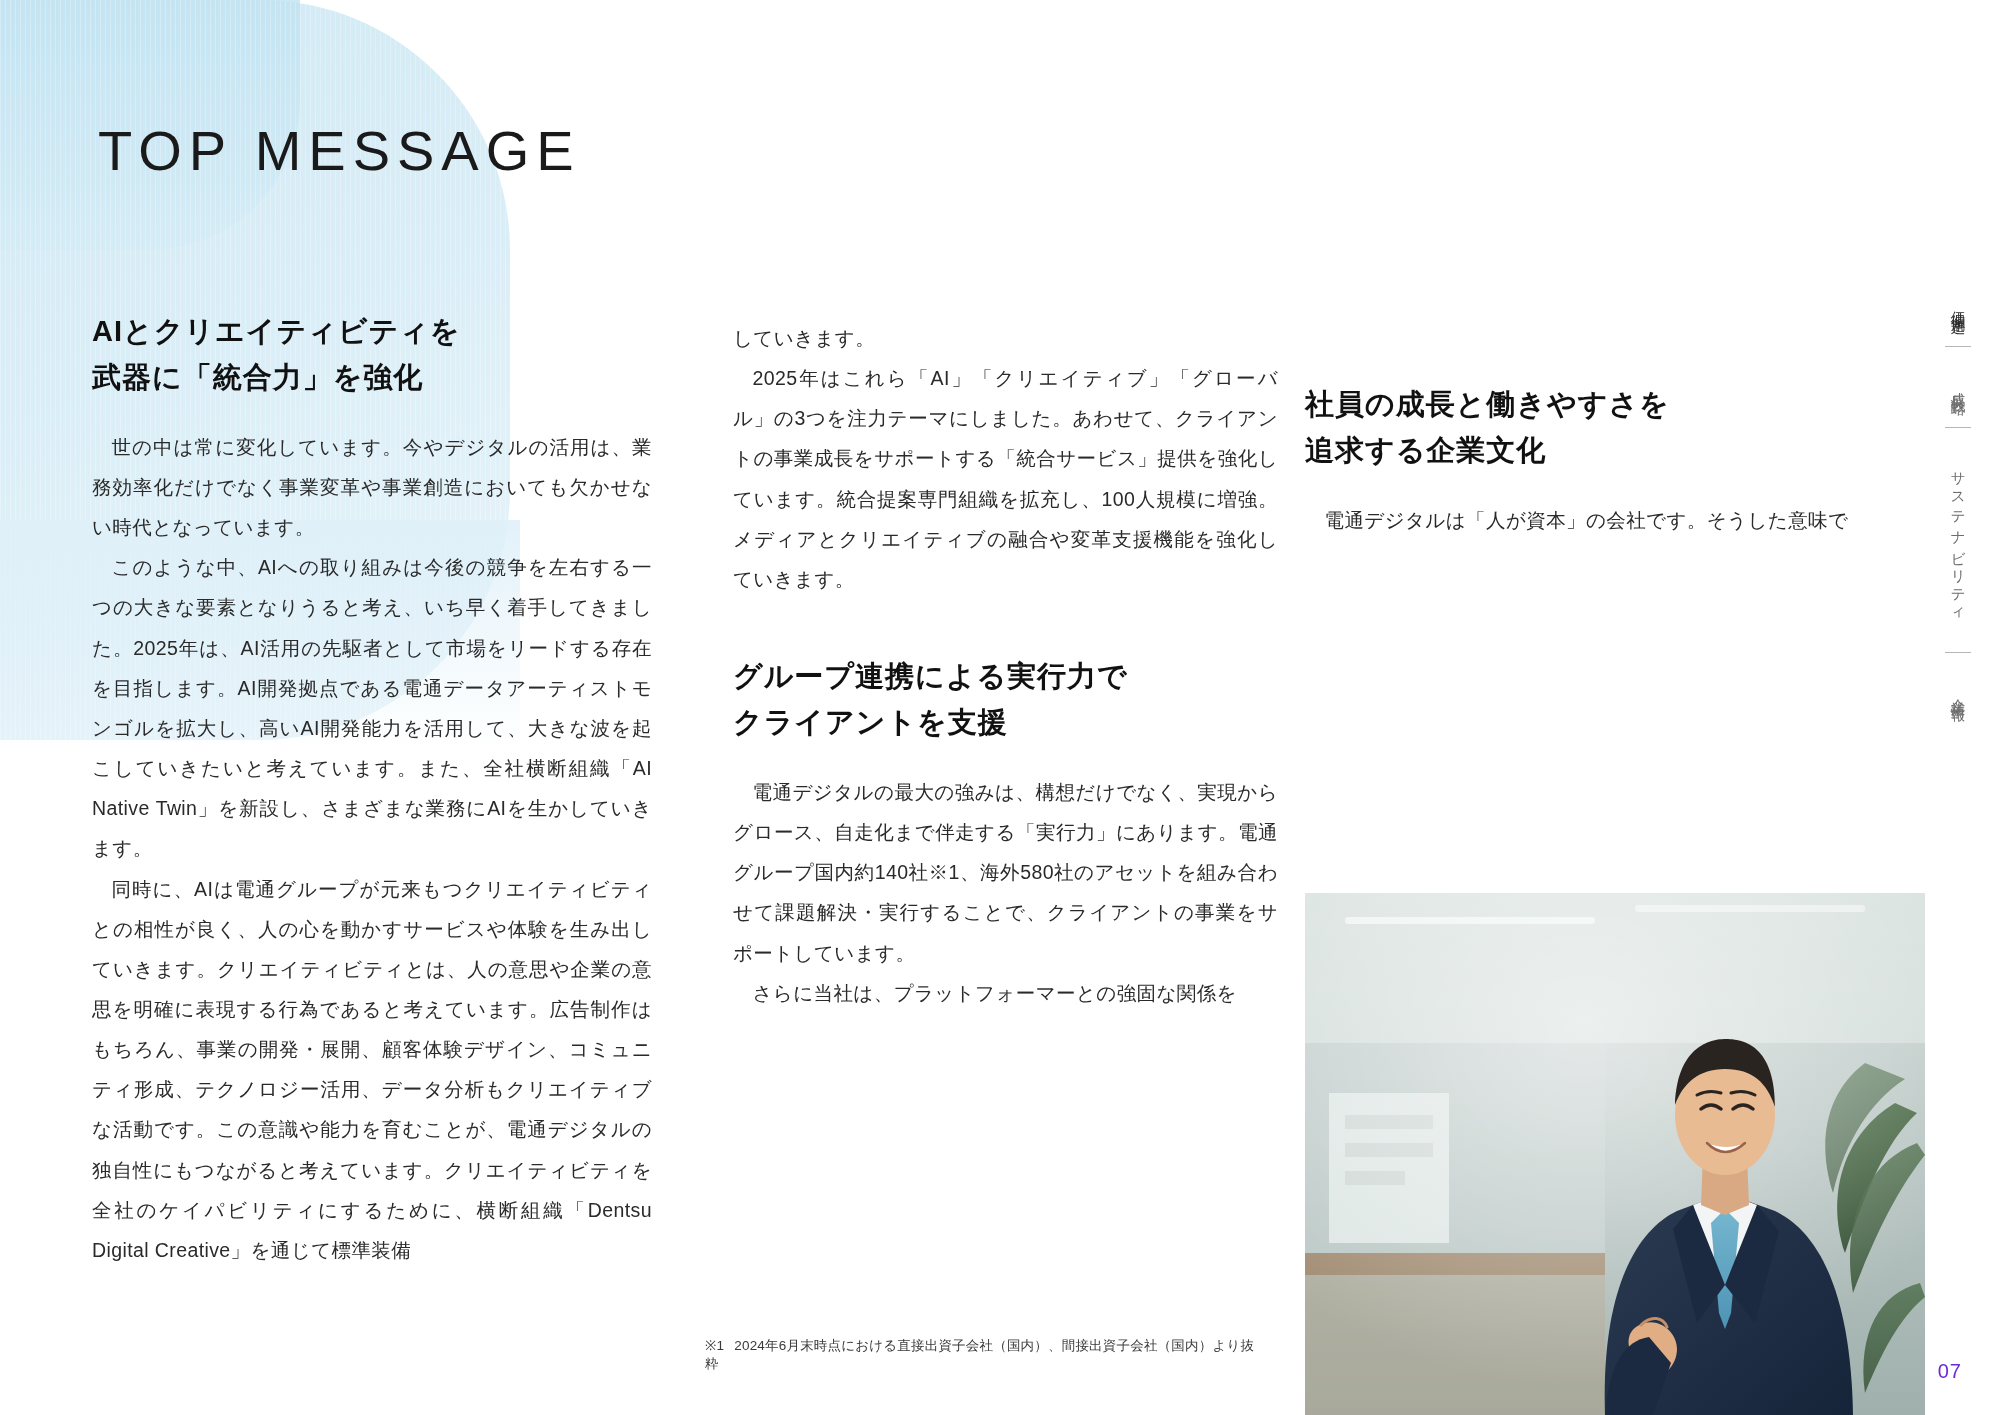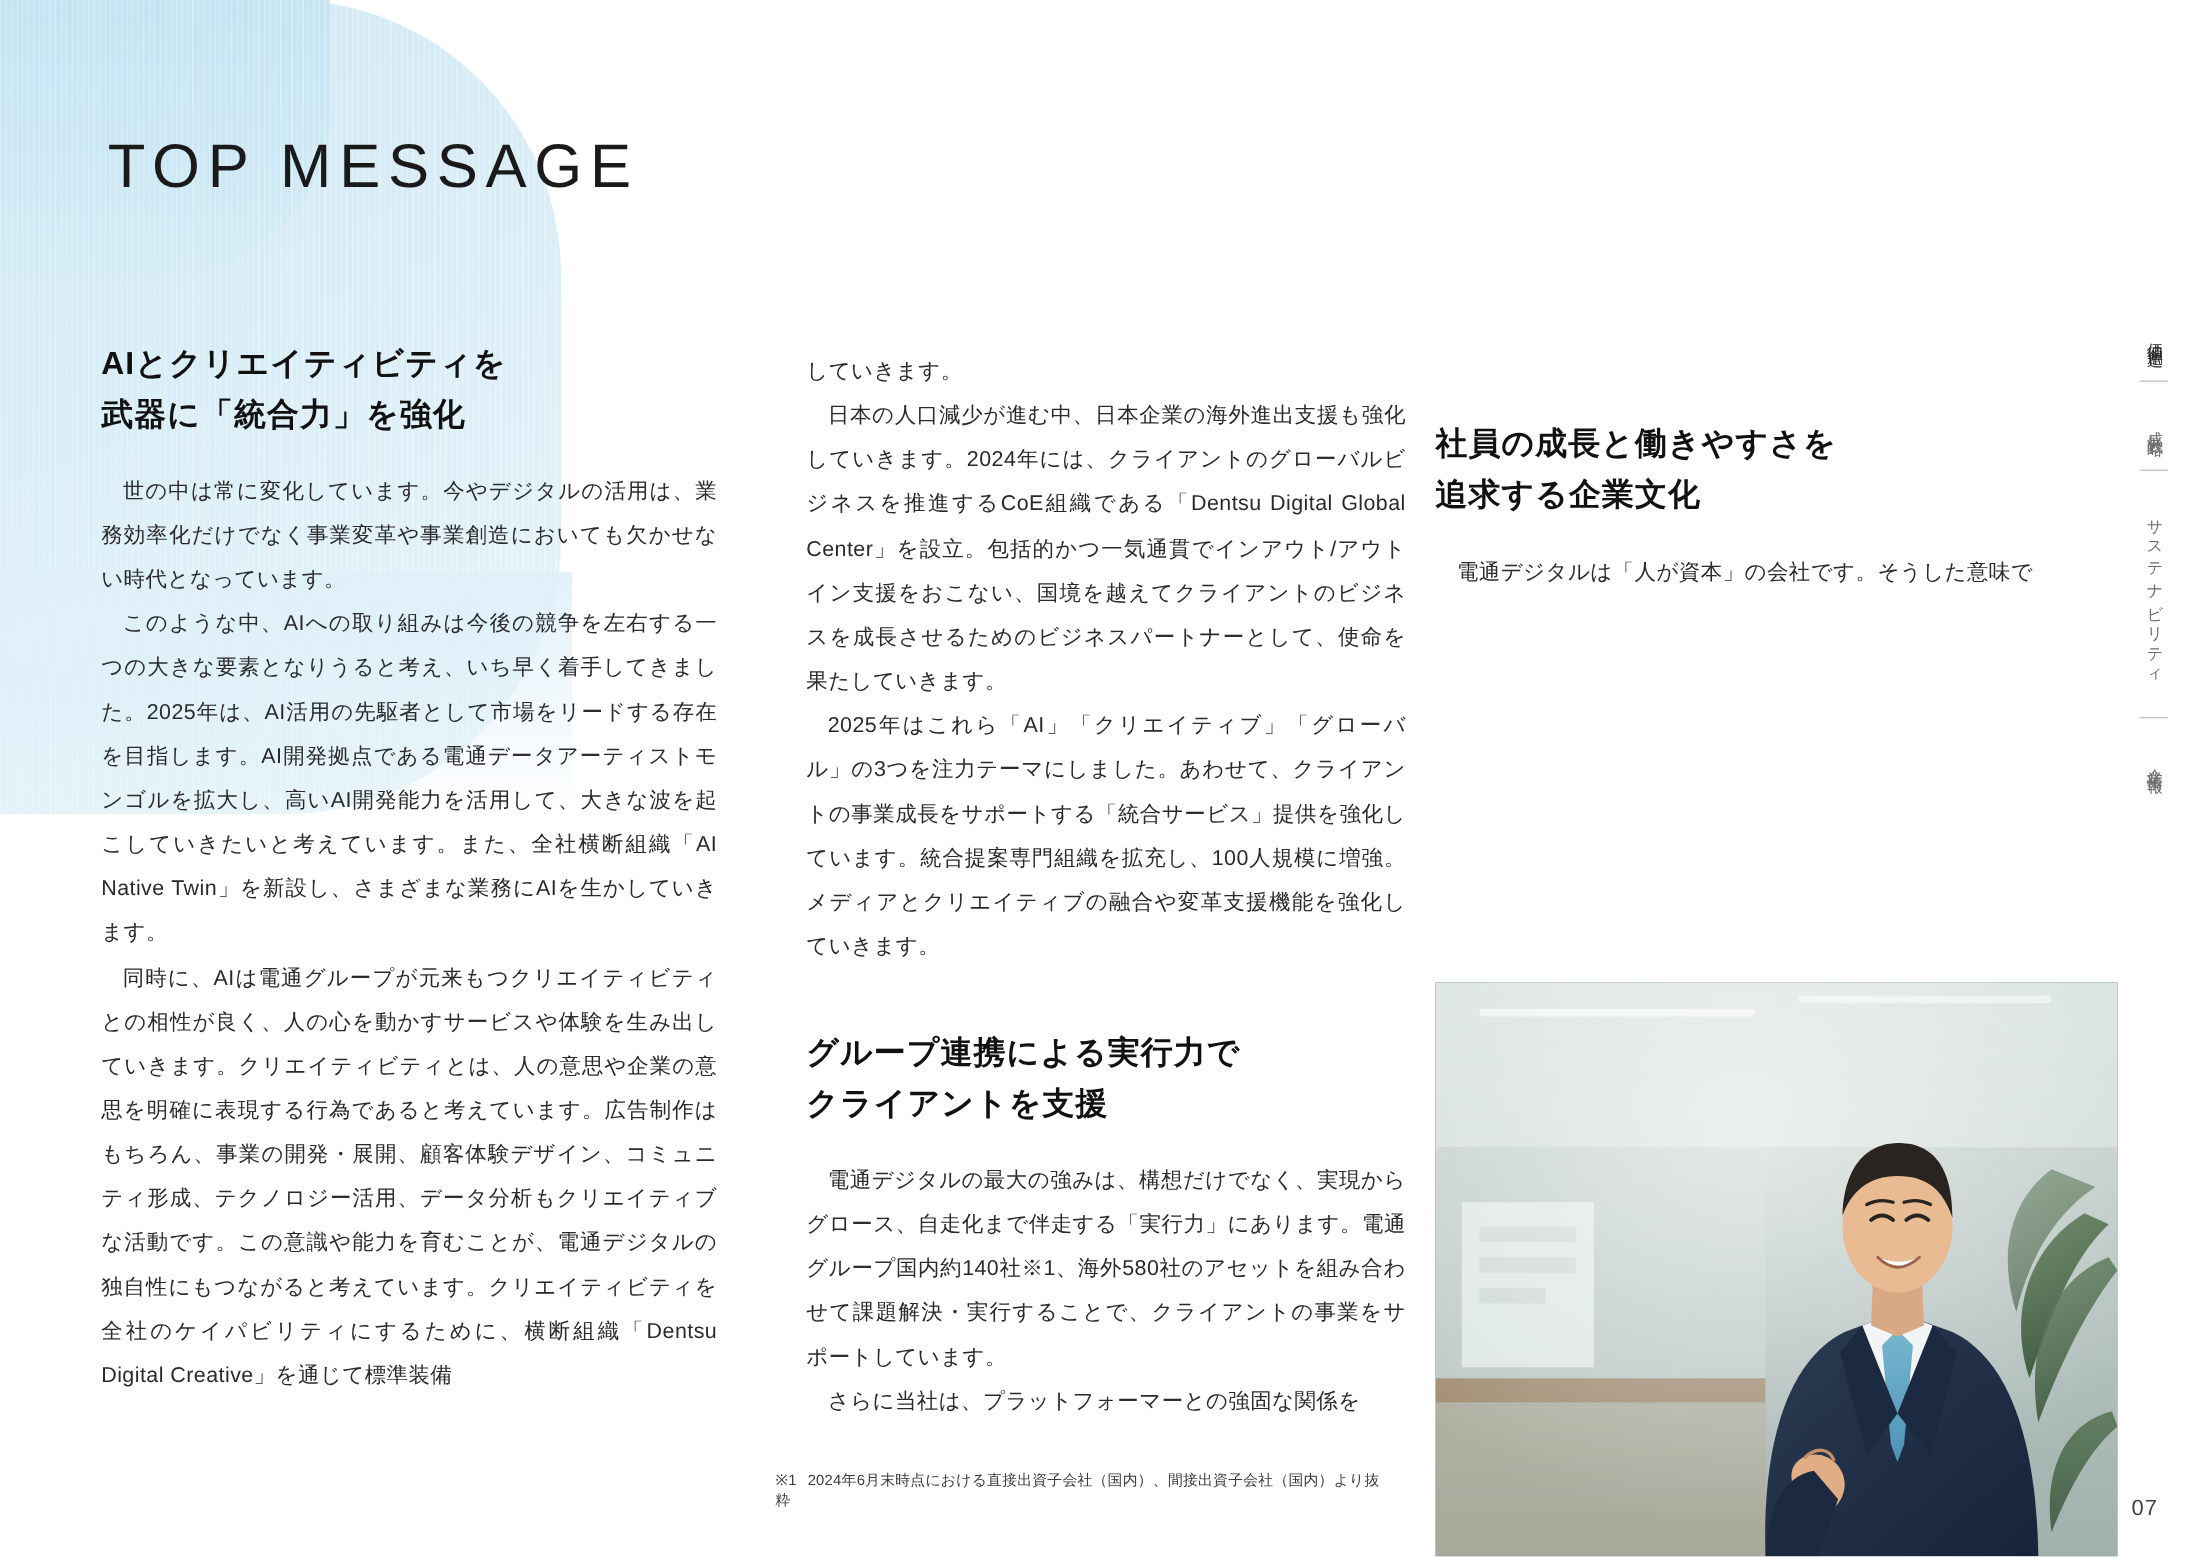--- a/index.html
+++ b/index.html
@@ -128,21 +128,21 @@
   }
   .footnote .mark { margin-right: 10px; }
 
   
   .page-number {
     position: absolute;
     right: 38px;
     bottom: 32px;
     font-size: 20px;
     letter-spacing: 1px;
-    color: #404040;
+    color: #6d28d9;
   }
 
   
   .side-rail {
     position: absolute;
     right: 22px;
     top: 300px;
     width: 40px;
     display: flex;
     flex-direction: column;
@@ -180,21 +180,20 @@
     <span>AIとクリエイティビティを</span><br>
     <span>武器に「統合力」を強化</span>
   </h2>
   <p class="indent">世の中は常に変化しています。今やデジタルの活用は、業務効率化だけでなく事業変革や事業創造においても欠かせない時代となっています。</p>
   <p class="indent">このような中、AIへの取り組みは今後の競争を左右する一つの大きな要素となりうると考え、いち早く着手してきました。2025年は、AI活用の先駆者として市場をリードする存在を目指します。AI開発拠点である電通データアーティストモンゴルを拡大し、高いAI開発能力を活用して、大きな波を起こしていきたいと考えています。また、全社横断組織「AI Native Twin」を新設し、さまざまな業務にAIを生かしていきます。</p>
   <p class="indent">同時に、AIは電通グループが元来もつクリエイティビティとの相性が良く、人の心を動かすサービスや体験を生み出していきます。クリエイティビティとは、人の意思や企業の意思を明確に表現する行為であると考えています。広告制作はもちろん、事業の開発・展開、顧客体験デザイン、コミュニティ形成、テクノロジー活用、データ分析もクリエイティブな活動です。この意識や能力を育むことが、電通デジタルの独自性にもつながると考えています。クリエイティビティを全社のケイパビリティにするために、横断組織「Dentsu Digital Creative」を通じて標準装備</p>
 </div>
 
 <div class="col col-2">
   <p>していきます。</p>
-  <p class="indent">日本の人口減少が進む中、日本企業の海外進出支援も強化していきます。2024年には、クライアントのグローバルビジネスを推進するCoE組織である「Dentsu Digital Global Center」を設立。包括的かつ一気通貫でインアウト/アウトイン支援をおこない、国境を越えてクライアントのビジネスを成長させるためのビジネスパートナーとして、使命を果たしていきます。</p>
   <p class="indent">2025年はこれら「AI」「クリエイティブ」「グローバル」の3つを注力テーマにしました。あわせて、クライアントの事業成長をサポートする「統合サービス」提供を強化しています。統合提案専門組織を拡充し、100人規模に増強。メディアとクリエイティブの融合や変革支援機能を強化していきます。</p>
   <h2 class="heading mid">
     <span>グループ連携による実行力で</span><br>
     <span>クライアントを支援</span>
   </h2>
   <p class="indent">電通デジタルの最大の強みは、構想だけでなく、実現からグロース、自走化まで伴走する「実行力」にあります。電通グループ国内約140社※1、海外580社のアセットを組み合わせて課題解決・実行することで、クライアントの事業をサポートしています。</p>
   <p class="indent">さらに当社は、プラットフォーマーとの強固な関係を</p>
 </div>
 
 <div class="col col-3">

